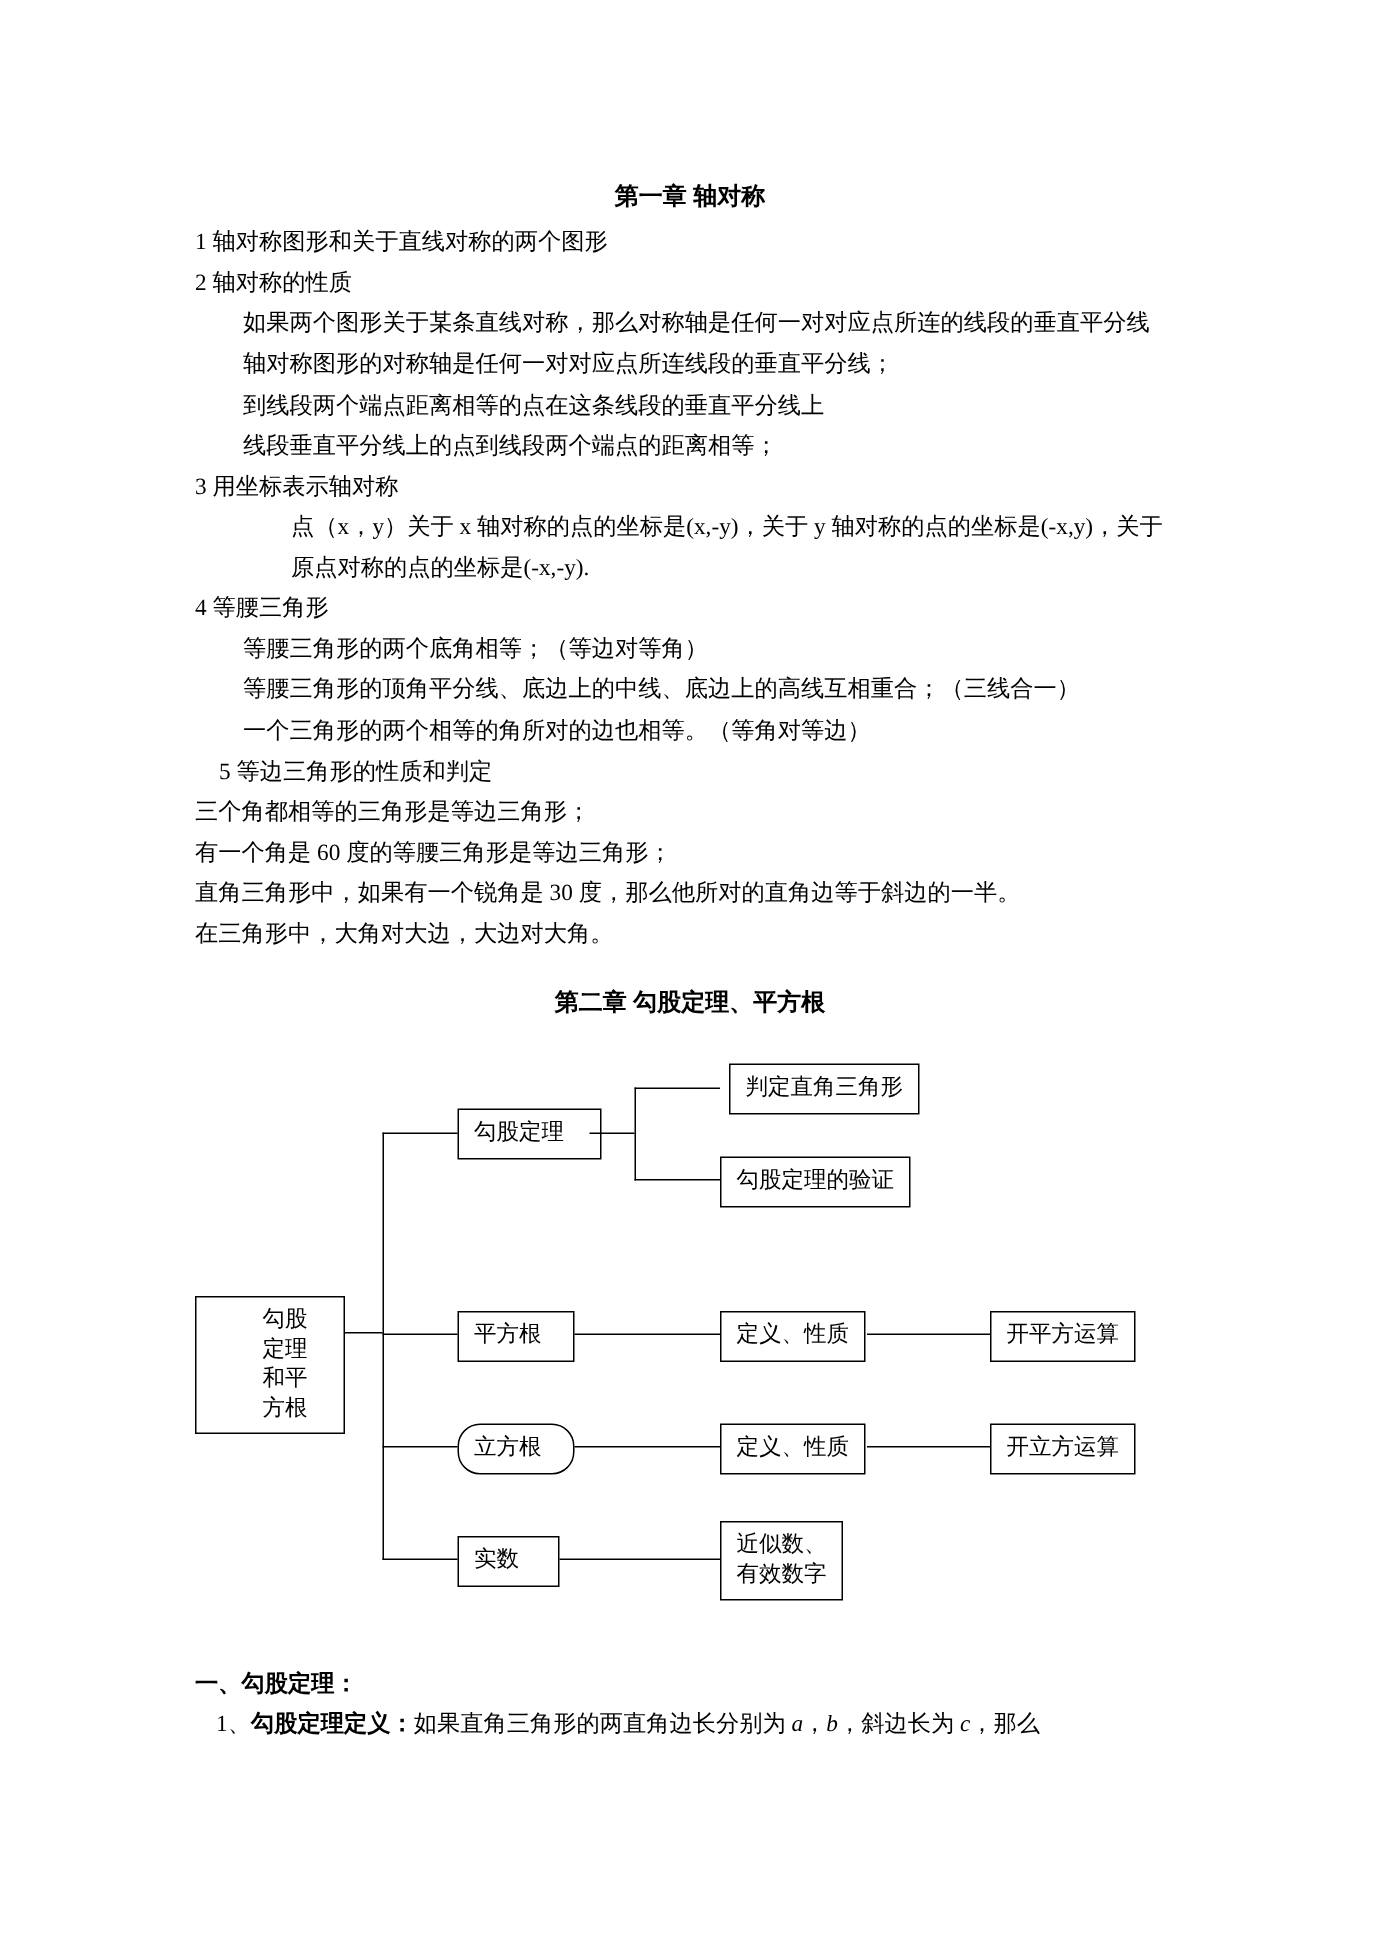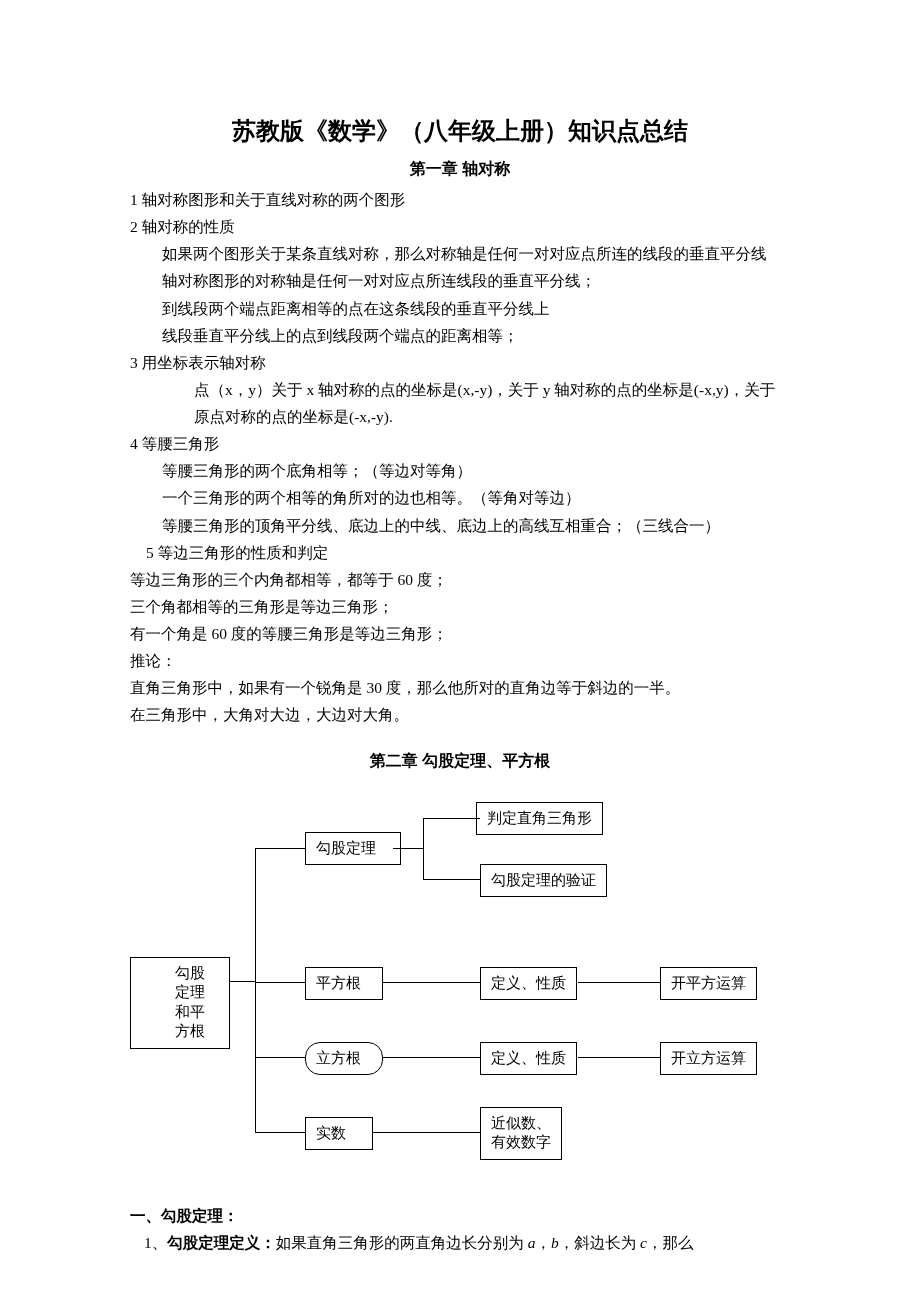--- a/index.html
+++ b/index.html
@@ -59,59 +59,56 @@
   .conn {
     position: absolute;
     background: #000;
   }
 </style>
 </head>
 <body>
 
 <div class="page">
 
-  <div class="title">苏教版《数学》（八年级上册）知识点总结</div>
 
   <div class="chapter">第一章  轴对称</div>
 
   <div class="line">1 轴对称图形和关于直线对称的两个图形</div>
   <div class="line">2 轴对称的性质</div>
   <div class="line indent1">如果两个图形关于某条直线对称，那么对称轴是任何一对对应点所连的线段的垂直平分线</div>
   <div class="line indent1">轴对称图形的对称轴是任何一对对应点所连线段的垂直平分线；</div>
   <div class="line indent1">到线段两个端点距离相等的点在这条线段的垂直平分线上</div>
   <div class="line indent1">线段垂直平分线上的点到线段两个端点的距离相等；</div>
   <div class="line">3 用坐标表示轴对称</div>
   <div class="line indent1" style="text-indent:-32px;padding-left:32px;margin-left:32px;text-indent:0;">点（x，y）关于 x 轴对称的点的坐标是(x,-y)，关于 y 轴对称的点的坐标是(-x,y)，关于原点对称的点的坐标是(-x,-y).</div>
 
   <div class="line">4 等腰三角形</div>
   <div class="line indent1">等腰三角形的两个底角相等；（等边对等角）</div>
+  <div class="line indent1">等腰三角形的顶角平分线、底边上的中线、底边上的高线互相重合；（三线合一）</div>
   <div class="line indent1">一个三角形的两个相等的角所对的边也相等。（等角对等边）</div>
-  <div class="line indent1">等腰三角形的顶角平分线、底边上的中线、底边上的高线互相重合；（三线合一）</div>
   <div class="line indent2">5  等边三角形的性质和判定</div>
-  <div class="line">等边三角形的三个内角都相等，都等于 60 度；</div>
   <div class="line">三个角都相等的三角形是等边三角形；</div>
   <div class="line">有一个角是 60 度的等腰三角形是等边三角形；</div>
-  <div class="line"> 推论：</div>
   <div class="line">直角三角形中，如果有一个锐角是 30 度，那么他所对的直角边等于斜边的一半。</div>
   <div class="line">在三角形中，大角对大边，大边对大角。</div>
 
   <div class="chapter" style="margin-top:22px;margin-bottom:12px;">第二章 勾股定理、平方根</div>
 
   <div class="diagram">
 
     <div class="node" style="left:0px; top:155px; width:100px;padding-left:44px;">
       <span>勾股定理和平方根</span>
     </div>
 
     <div class="node" style="left:175px; top:30px; width:96px;">勾股定理</div>
     <div class="node" style="left:175px; top:165px; width:78px;">平方根</div>
     <div class="node" style="left:175px; top:240px; width:78px;border-radius:15px;">立方根</div>
     <div class="node" style="left:175px; top:315px; width:68px;">实数</div>
 
-    <div class="node" style="left:346px; top:0px;">判定直角三角形</div>
+    <div class="node" style="left:356px; top:0px;">判定直角三角形</div>
     <div class="node" style="left:350px; top:62px;">勾股定理的验证</div>
     <div class="node" style="left:350px; top:165px;">定义、性质</div>
     <div class="node" style="left:350px; top:240px;">定义、性质</div>
     <div class="node" style="left:350px; top:305px; white-space:pre-line;">近似数、
 有效数字</div>
 
     <div class="node" style="left:530px; top:165px;">开平方运算</div>
     <div class="node" style="left:530px; top:240px;">开立方运算</div>
 
     <div class="conn" style="left:100px; top:179px; width:25px; height:1px;"></div>

